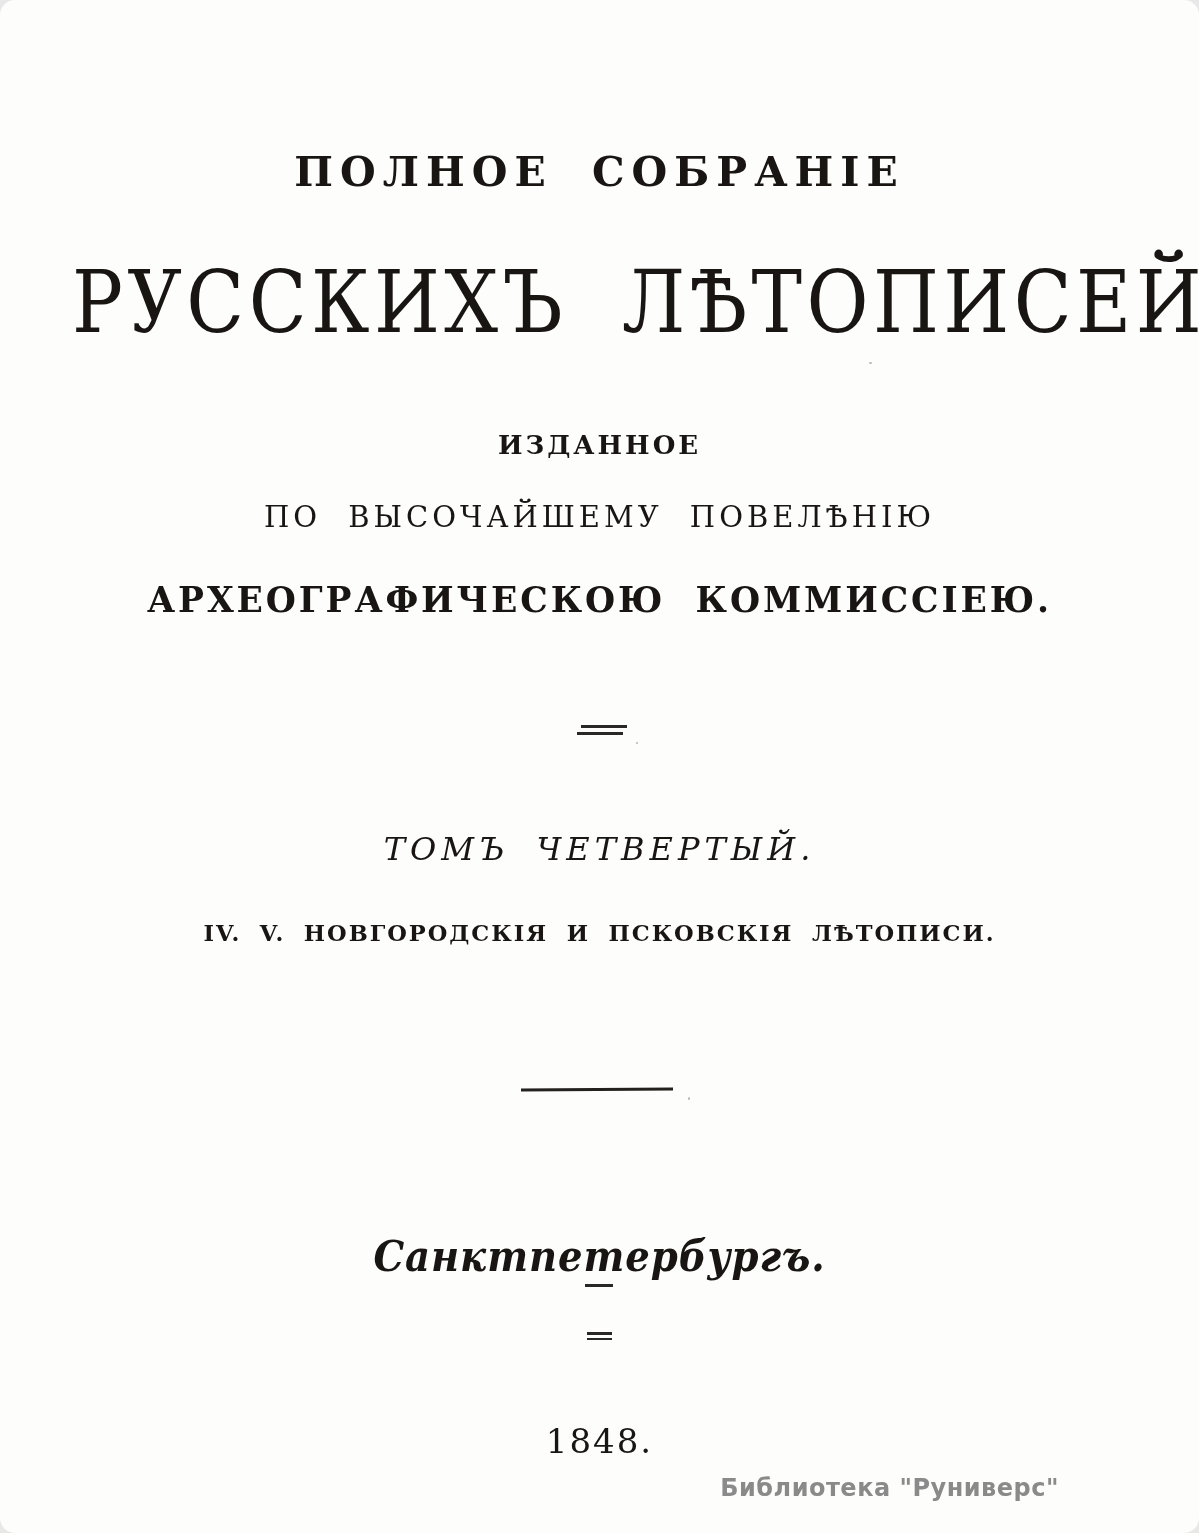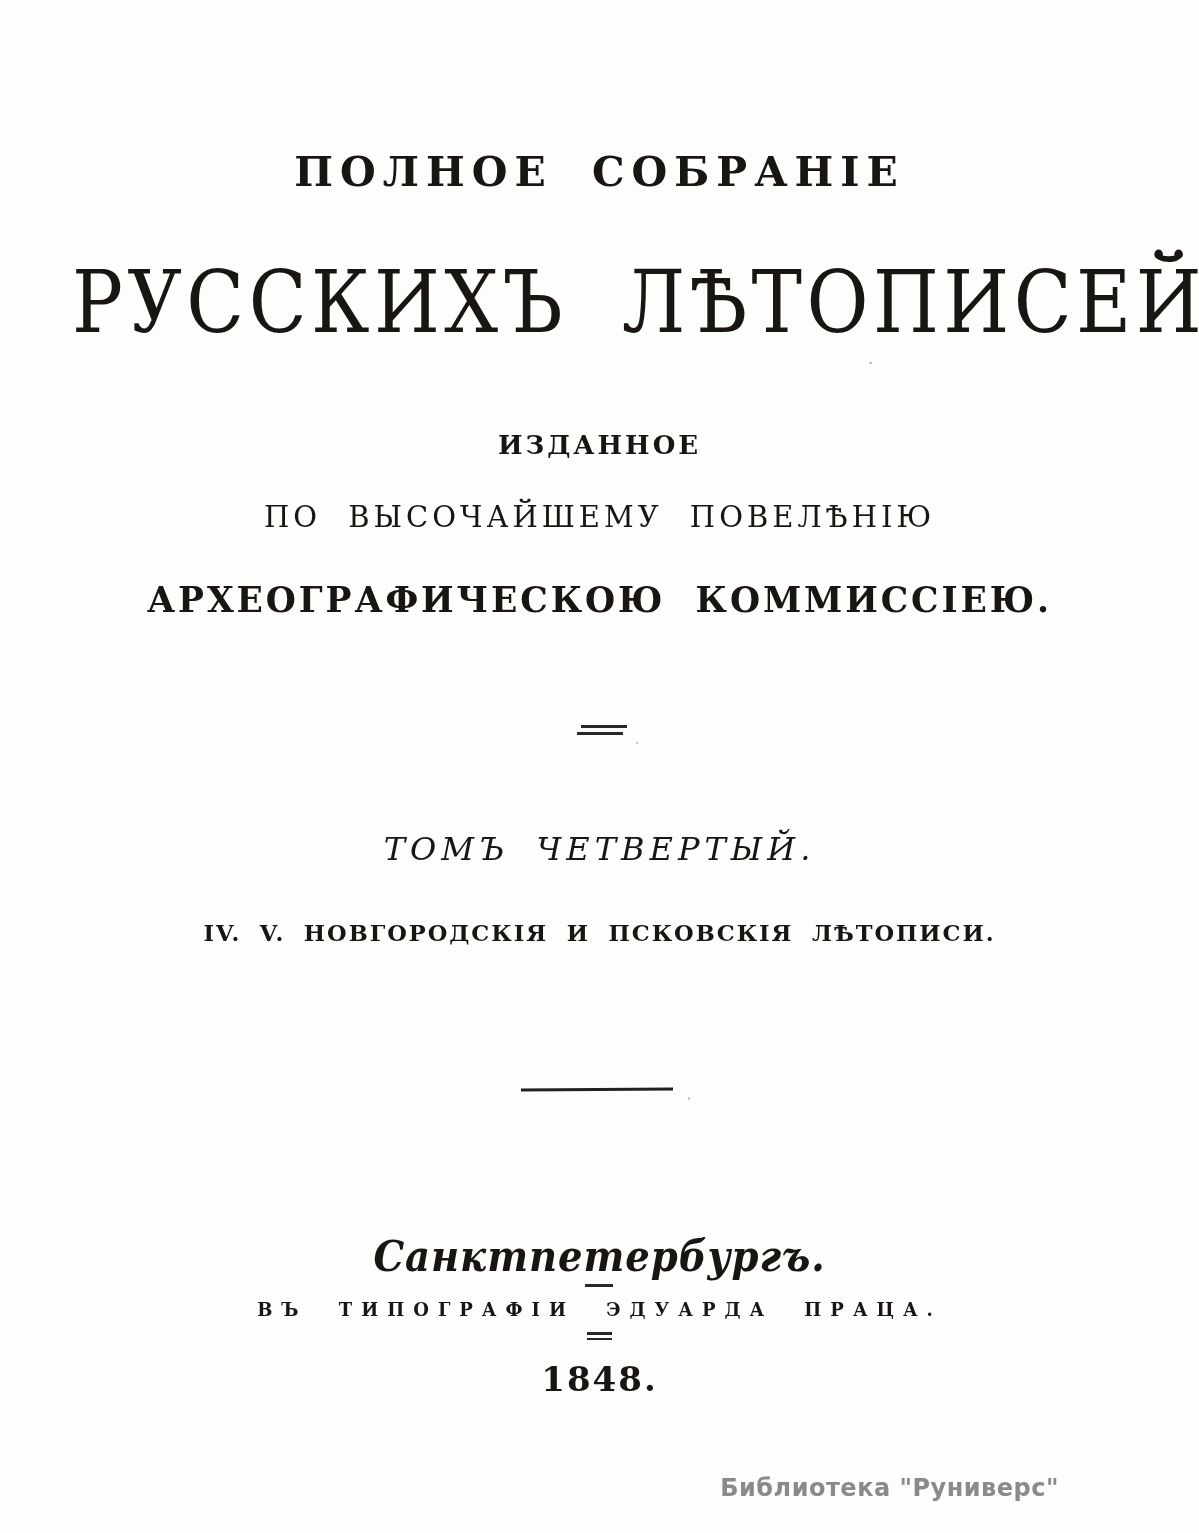--- a/index.html
+++ b/index.html
@@ -119,23 +119,23 @@
     position: absolute;
     top: 1332px;
     left: 0; right: 0;
     display: flex;
     flex-direction: column;
     align-items: center;
     gap: 3px;
   }
   .equals-rule .bar { width: 25px; height: 2.5px; background: #2a2826; }
   .year {
-    top: 1359px;
+    top: 1421px;
     font-size: 34px;
-    font-weight: bold;
+    font-weight: normal;
     letter-spacing: 2px;
   }
   .watermark {
     position: absolute;
     top: 1474px;
     right: 140px;
     font-family: "DejaVu Sans", sans-serif;
     font-weight: bold;
     font-size: 24px;
     letter-spacing: 0.5px;
@@ -144,21 +144,21 @@
   }
   
   .speck { position: absolute; background: #b9b5ae; border-radius: 50%; }
   .speck.s1 { width: 3px; height: 2px; top: 362px; left: 869px; }
   .speck.s2 { width: 2px; height: 2px; top: 742px; left: 636px; }
   .speck.s3 { width: 2px; height: 3px; top: 1097px; left: 688px; }
 </style>
 </head>
 <body>
 
-<div class="page" style="color: rgb(24, 21, 18); background: rgb(253, 253, 252);">
+<div class="page" style="color: rgb(24, 21, 18); background: rgb(253, 253, 252); border-radius: 15px;">
 
   <div class="line series-title">ПОЛНОЕ СОБРАНІЕ</div>
 
   <div class="line main-title">РУССКИХЪ ЛѢТОПИСЕЙ,</div>
 
   <div class="line issued">ИЗДАННОЕ</div>
 
   <div class="line by-order">ПО ВЫСОЧАЙШЕМУ ПОВЕЛѢНІЮ</div>
 
   <div class="line commission">АРХЕОГРАФИЧЕСКОЮ КОММИССІЕЮ.</div>
@@ -171,21 +171,20 @@
   <div class="line volume">ТОМЪ ЧЕТВЕРТЫЙ.</div>
 
   <div class="line contents">IV. V. НОВГОРОДСКІЯ И ПСКОВСКІЯ ЛѢТОПИСИ.</div>
 
   <div class="footer-rule"></div>
 
   <div class="line city">Санктпетербургъ.</div>
 
   <div class="city-dash"></div>
 
-  <div class="line printer">ВЪ ТИПОГРАФІИ ЭДУАРДА ПРАЦА.</div>
 
   <div class="equals-rule">
     <span class="bar"></span>
     <span class="bar"></span>
   </div>
 
   <div class="line year">1848.</div>
 
   <div class="watermark" style="color: rgb(138, 138, 138);">Библиотека "Руниверс"</div>
 

